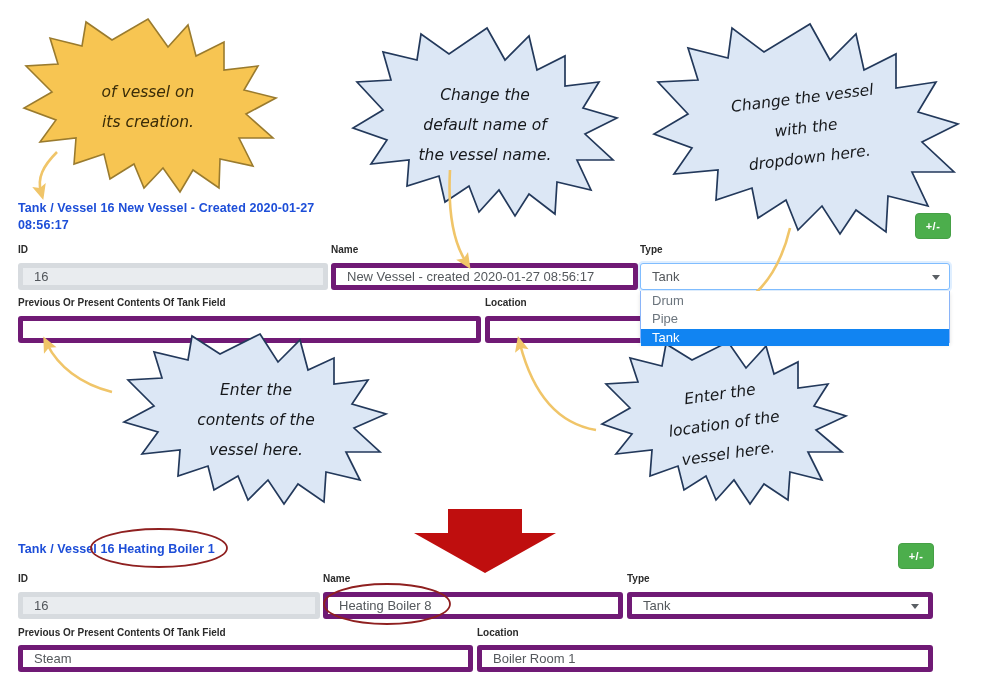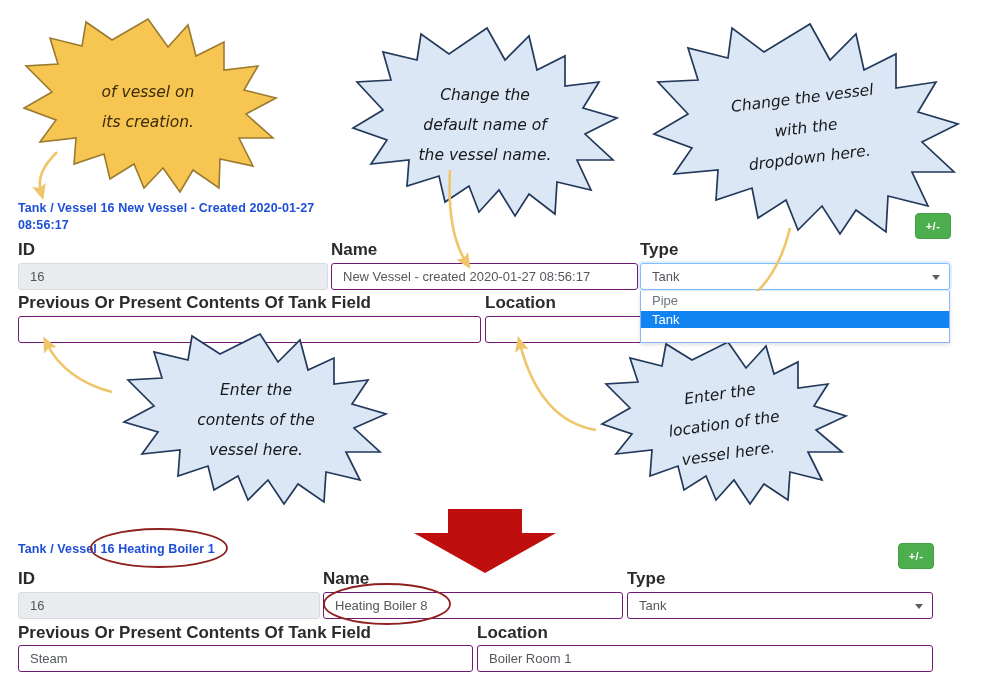--- a/index.html
+++ b/index.html
@@ -15,27 +15,27 @@
 
   
   .form-section{position:absolute;left:0;width:981px;}
   .sec-title{
     position:absolute;
     font-size:12.5px;font-weight:bold;color:#1d4ed8;
     line-height:17px;letter-spacing:0.1px;
   }
   .field-label{
     position:absolute;
-    font-size:17px;font-weight:bold;color:#2b2b2b;
+    font-size:10px;font-weight:bold;color:#2b2b2b;
     line-height:14px;
   }
   .fld{
     position:absolute;
     box-sizing:border-box;
-    border:1px solid #701a75;
+    border:5px solid #701a75;
     border-radius:3px;
     background:#ffffff;
     font-size:13px;
     color:#54585c;
     padding:0 11px;
     display:flex;align-items:center;
     font-family:"Liberation Sans", sans-serif;
   }
   .fld.readonly{background:#e9ecef;color:#51555a;border-color:#d7dbdf;}
   .fld.focused{border:1px solid #80bdff;box-shadow:0 0 0 2px rgba(0,123,255,.12);}
@@ -124,20 +124,21 @@
     <div class="fld readonly" style="left:18px;top:263px;width:310px;height:27px;">16</div>
 
     <div class="fld" style="left:331px;top:263px;width:307px;height:27px;">New Vessel - created 2020-01-27 08:56:17</div>
 
     <div class="fld select focused" style="left:640px;top:263px;width:310px;height:27px;">
       <span>Tank</span>
       <span class="caret"></span>
     </div>
 
     <div class="dd-list" style="left:640px;top:291px;width:310px;height:52px;">
+      <div class="dd-opt" style="margin-top:2px;">Drum</div>
       <div class="dd-opt" style="margin-top:2px;">Pipe</div>
       <div class="dd-opt sel" style="margin-top:2px;height:17px;line-height:17px;">Tank</div>
     </div>
 
     <div class="field-label" style="left:18px;top:296px;">Previous Or Present Contents Of Tank Field</div>
     <div class="field-label" style="left:485px;top:296px;">Location</div>
 
     <div class="fld" style="left:18px;top:316px;width:463px;height:27px;"></div>
     <div class="fld" style="left:485px;top:316px;width:465px;height:27px;"></div>
   </div>

